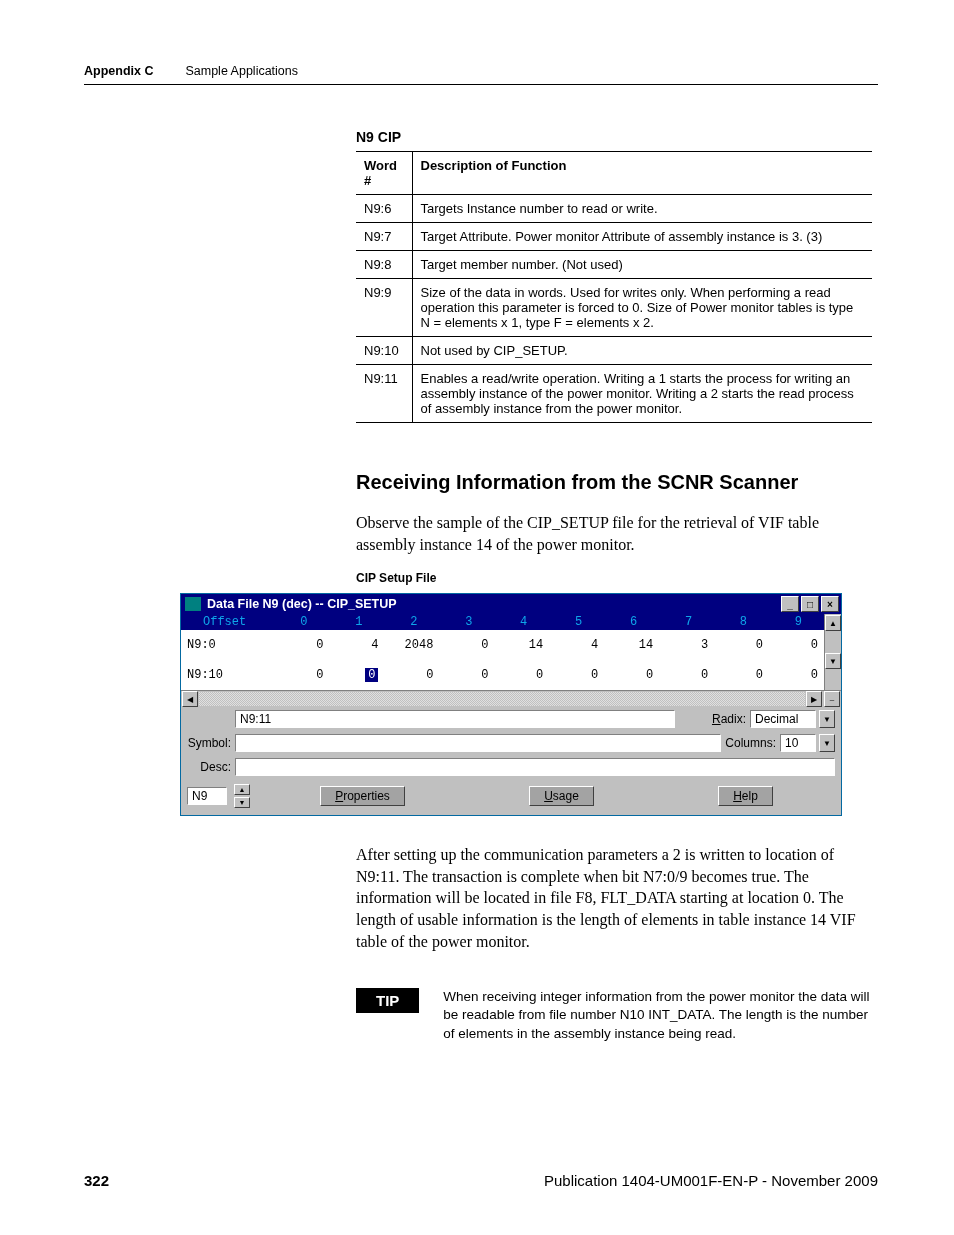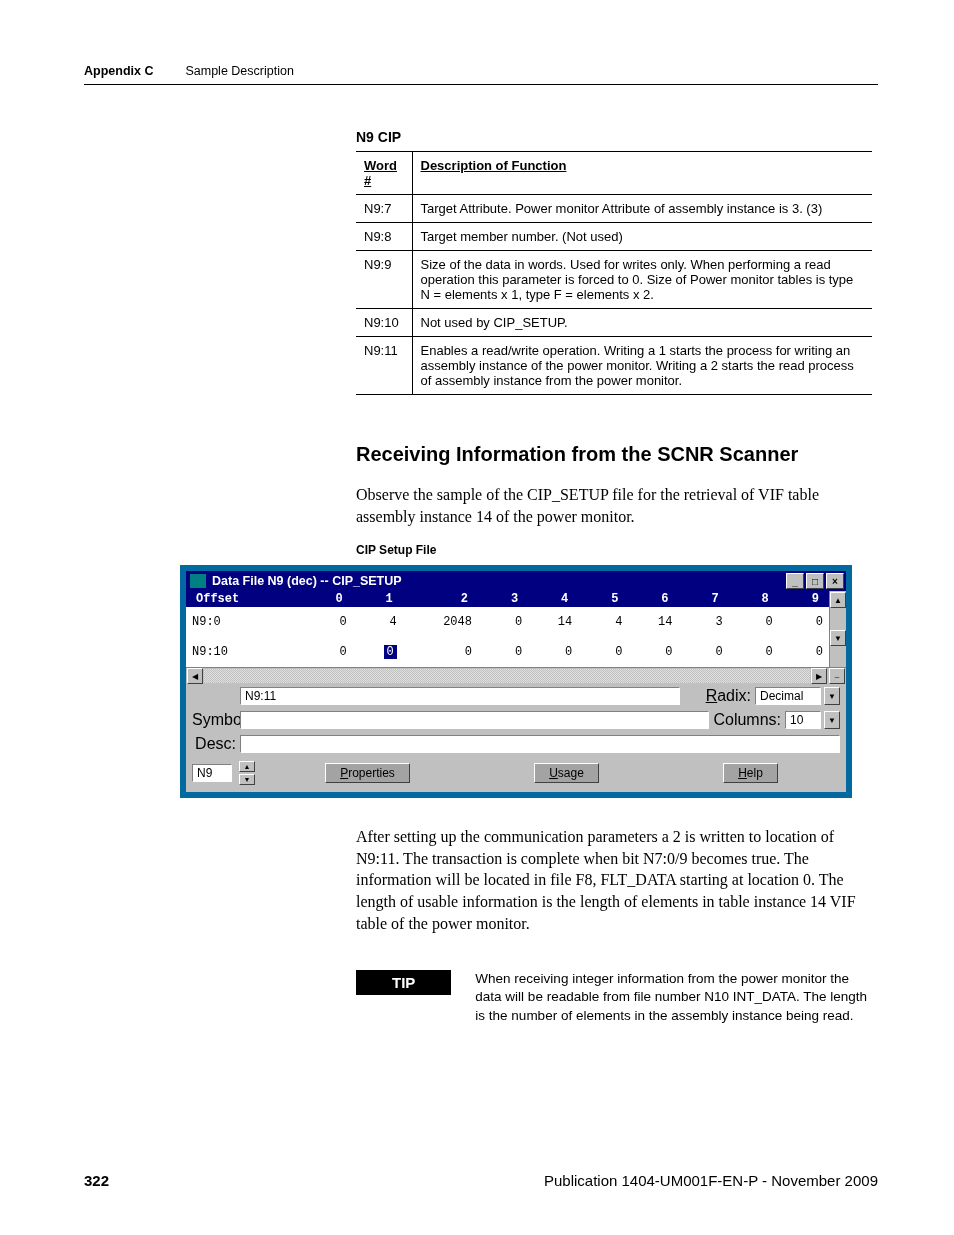--- a/index.html
+++ b/index.html
@@ -42,21 +42,21 @@
     width: 516px;
     font-size: 13px;
   }
   table.wordtbl th, table.wordtbl td {
     border-top: 1px solid #000;
     border-bottom: 1px solid #000;
     padding: 6px 8px;
     text-align: left;
     vertical-align: top;
   }
-  table.wordtbl th { font-weight: 700; text-decoration: underline; }
+  table.wordtbl th { font-weight: 700; }
   table.wordtbl col.word { width: 56px; }
   table.wordtbl .vsep { border-left: 1px solid #000; }
 
   h2.subhead {
     font-size: 20px;
     font-weight: 700;
     margin: 48px 0 18px 0;
   }
   .body {
     font-family: Garamond, "Times New Roman", serif;
@@ -67,21 +67,21 @@
   .caption {
     font-weight: 700;
     font-size: 12px;
     margin: 8px 0 8px 0;
   }
 
   
   .win {
     width: 660px;
     margin-left: 96px;
-    border: 6px solid #0369a1;
+    border: 1px solid #0369a1;
     font-family: "MS Sans Serif", Tahoma, Arial, sans-serif;
     font-size: 12px;
     background: #c0c0c0;
   }
   .titlebar {
     background: #000080;
     color: #fff;
     display: flex;
     align-items: center;
     padding: 2px 2px 2px 4px;
@@ -110,24 +110,24 @@
     margin: 0;
   }
   table.grid {
     width: 100%;
     border-collapse: collapse;
     font-family: "Courier New", monospace;
     font-size: 12px;
   }
   table.grid th {
     background: #000080;
-    color: #ffffff;
-    font-weight: 700;
+    color: #0ea5e9;
+    font-weight: 400;
     text-align: right;
-    padding: 1px 10px;
+    padding: 1px 22px;
     font-family: "Courier New", monospace;
   }
   table.grid th.first { text-align: left; }
   table.grid td {
     text-align: right;
     padding: 8px 6px;
     color: #000;
   }
   table.grid td.first { text-align: left; }
   .selcell {
@@ -157,21 +157,21 @@
     border-top: 1px solid #808080;
   }
   .hscroll .sbtn { margin: 0 1px; }
   .hscroll .track { flex: 1; height: 14px; background: repeating-conic-gradient(#c0c0c0 0% 25%, #e0e0e0 0% 50%) 0/2px 2px; }
   .formrow {
     display: flex;
     align-items: center;
     padding: 3px 6px;
     gap: 4px;
   }
-  .formrow label { font-size: 16px; }
+  .formrow label { font-size: 12px; }
   .sunken {
     background: #fff;
     border: 1px solid #808080;
     border-right-color: #fff; border-bottom-color: #fff;
     height: 18px;
     box-sizing: border-box;
     padding: 1px 4px;
     font-size: 12px;
   }
   .btnbar {
@@ -208,21 +208,21 @@
     gap: 24px;
     margin-left: 272px;
     margin-top: 36px;
     align-items: flex-start;
   }
   .tipbadge {
     background: #000;
     color: #fff;
     font-weight: 700;
     font-size: 15px;
-    padding: 4px 36px;
+    padding: 4px 20px;
     flex: 0 0 auto;
   }
   .tiptext {
     font-size: 13.5px;
     line-height: 1.35;
   }
 
   .footer {
     position: absolute;
     bottom: 46px;
@@ -233,38 +233,42 @@
     font-size: 15px;
   }
   .footer .pn { font-weight: 700; }
 </style>
 </head>
 <body>
 <div class="page">
 
   <div class="running-head">
     <span class="bold">Appendix C</span>
-    <span>Sample Description</span>
+    <span>Sample Applications</span>
   </div>
   <hr class="rule">
 
   <div class="content-col">
     <div class="sec-label">N9 CIP</div>
     <table class="wordtbl">
       <colgroup>
           <col class="word">
           <col>
         </colgroup>
       <thead>
         <tr>
           <th>Word #</th>
           <th class="vsep">Description of Function</th>
         </tr>
       </thead>
       <tbody id="wordtbl-body">
+          <tr>
+            <td>N9:6</td>
+            <td class="vsep">Targets Instance number to read or write.</td>
+          </tr>
           <tr>
             <td>N9:7</td>
             <td class="vsep">Target Attribute. Power monitor Attribute of assembly instance is 3. (3)</td>
           </tr>
           <tr>
             <td>N9:8</td>
             <td class="vsep">Target member number. (Not used)</td>
           </tr>
           <tr>
             <td>N9:9</td>

